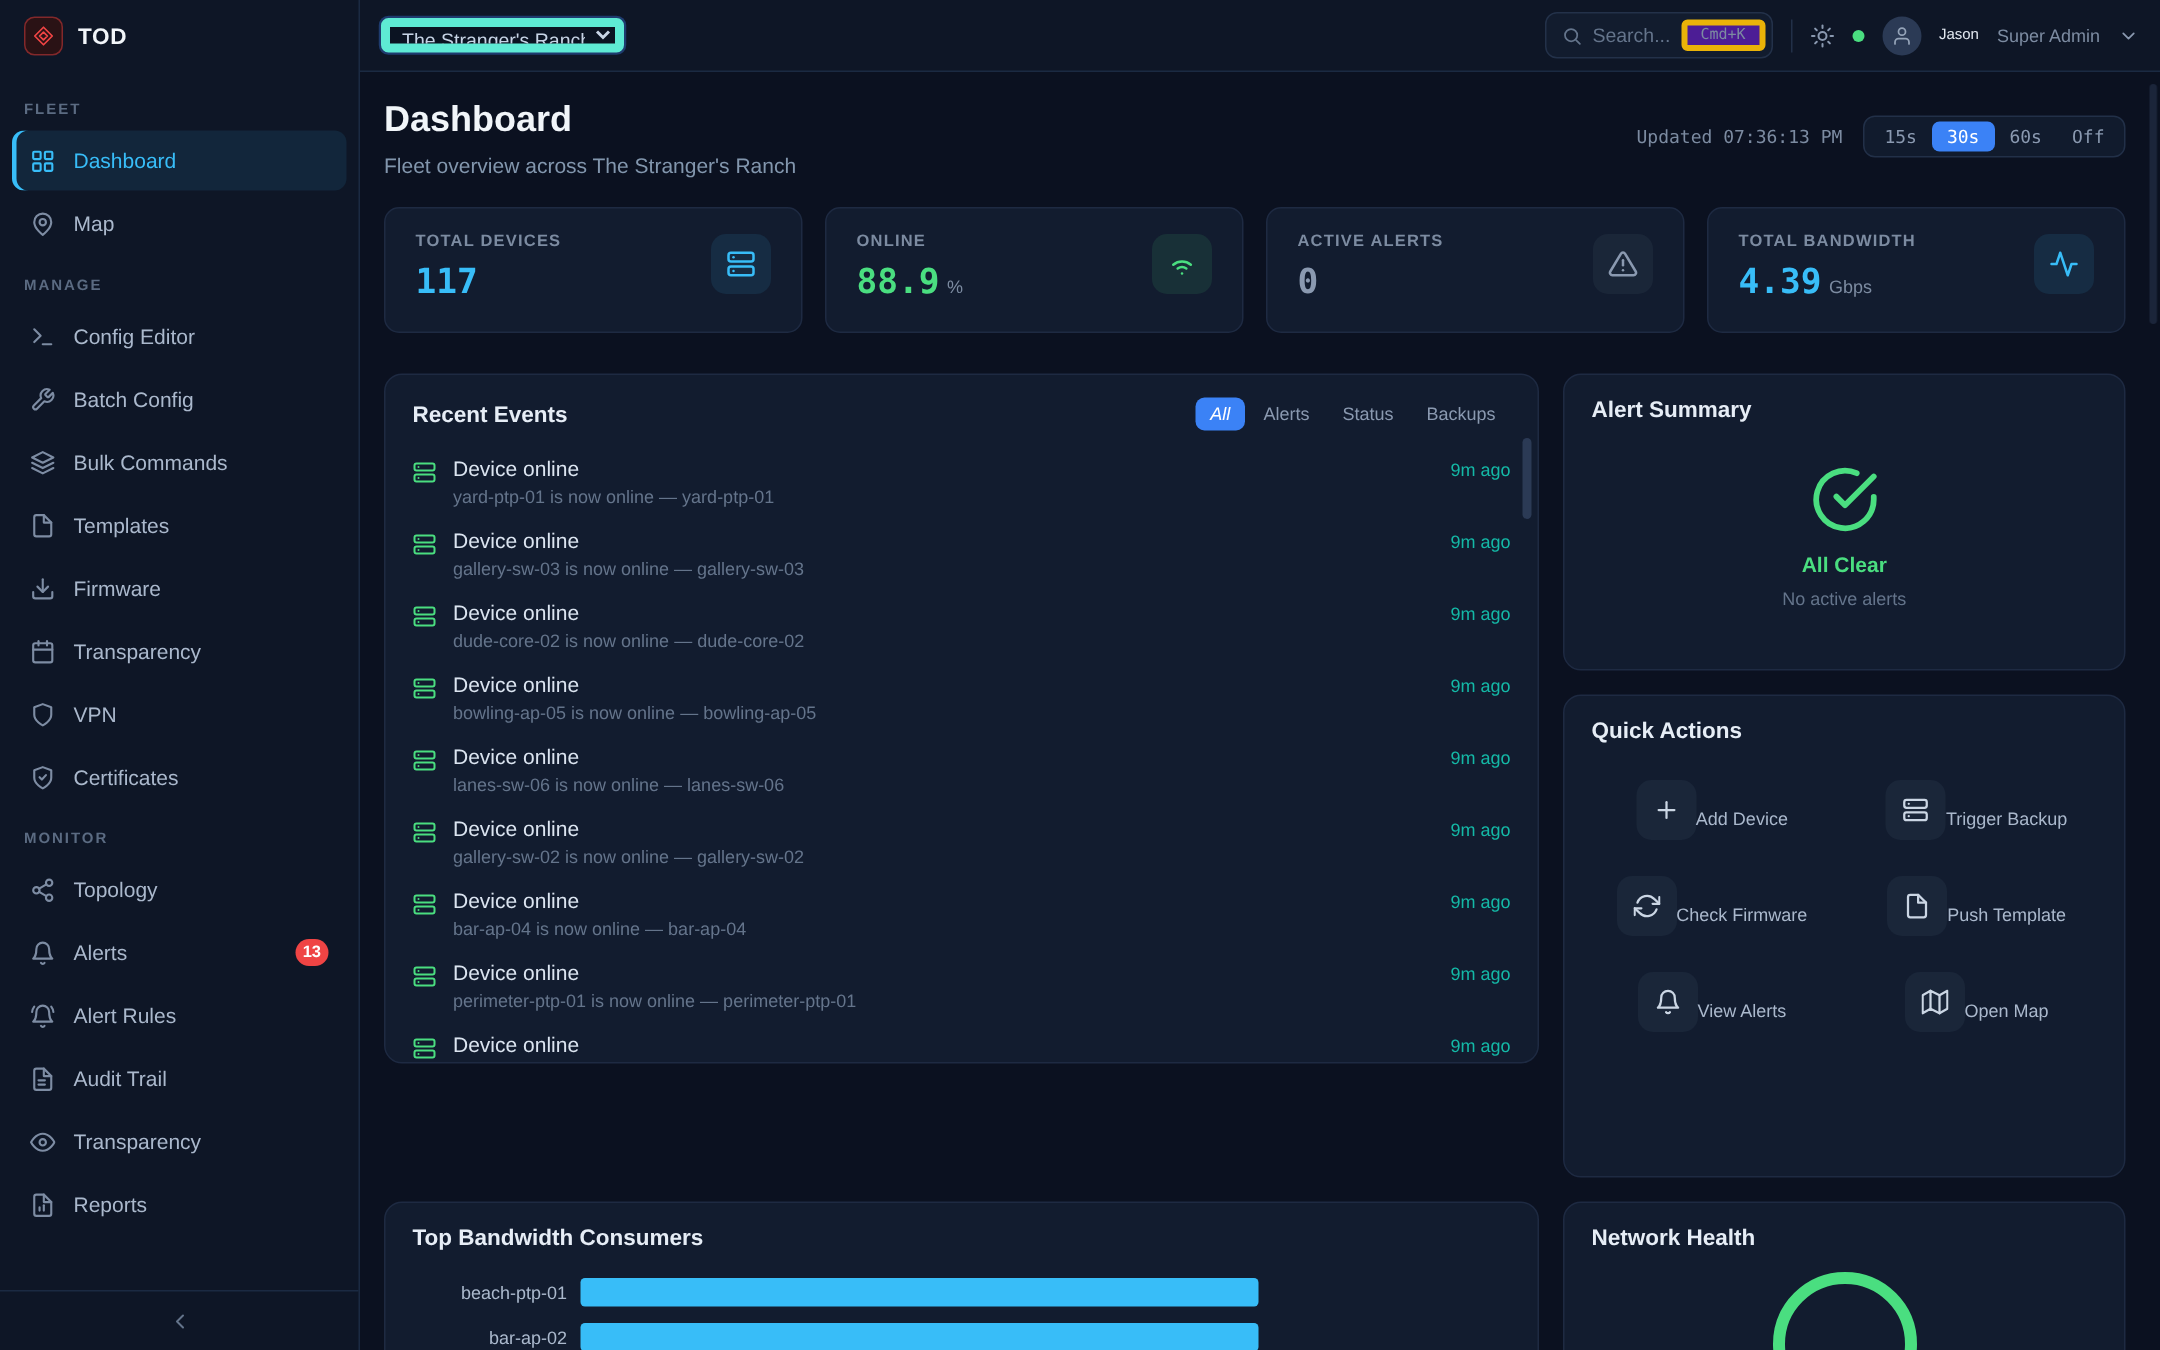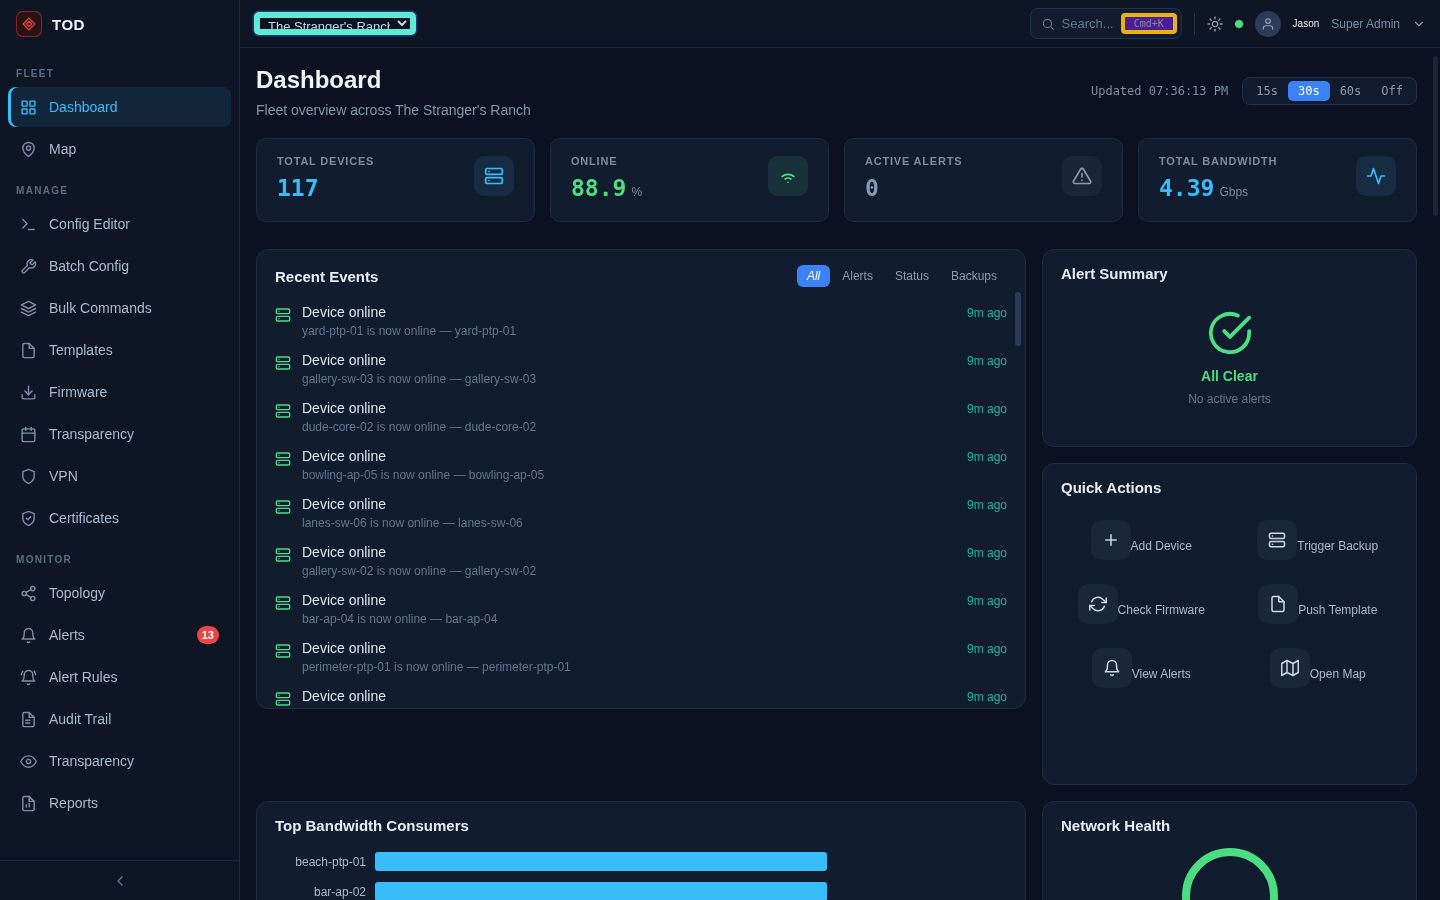--- a/index.html
+++ b/index.html
@@ -104,21 +104,21 @@
 
   .qa-card { height:322px; overflow:hidden; }
   .qa-grid { display:grid; grid-template-columns:1fr 1fr; row-gap:24px; padding:14px 10px 0;
     justify-items:center; }
   .qa { display:flex; flex-direction:row; align-items:center; cursor:pointer; }
   .qa-icon { width:40px; height:40px; border-radius:10px; background:#1a2639; color:#cbd6e4;
     display:flex; align-items:center; justify-content:center; }
   .qa-label { font-size:12px; color:#aab8cc; margin-top:11px; }
 
   .bw-card { height:300px; overflow:hidden; }
-  .bw-rows { padding:8px 6px 0; }
+  .bw-rows { padding:8px 18px 0; }
   .bw-row { display:flex; align-items:center; margin-bottom:11px; }
   .bw-label { width:112px; text-align:right; font-size:12px; color:#aab8cc; padding-right:9px; flex:none; }
   .bw-bar { height:19px; background:#38bdf8; border-radius:3px; }
 
   .nh-card { height:300px; overflow:hidden; }
   .nh-ring { width:96px; height:96px; border-radius:50%; border:8px solid #4ade80; margin:4px auto 0; }
 
   .page-sb { position:fixed; top:56px; right:2px; width:5px; height:160px; background:#26344d;
     border-radius:3px; opacity:.6; }
 </style>

